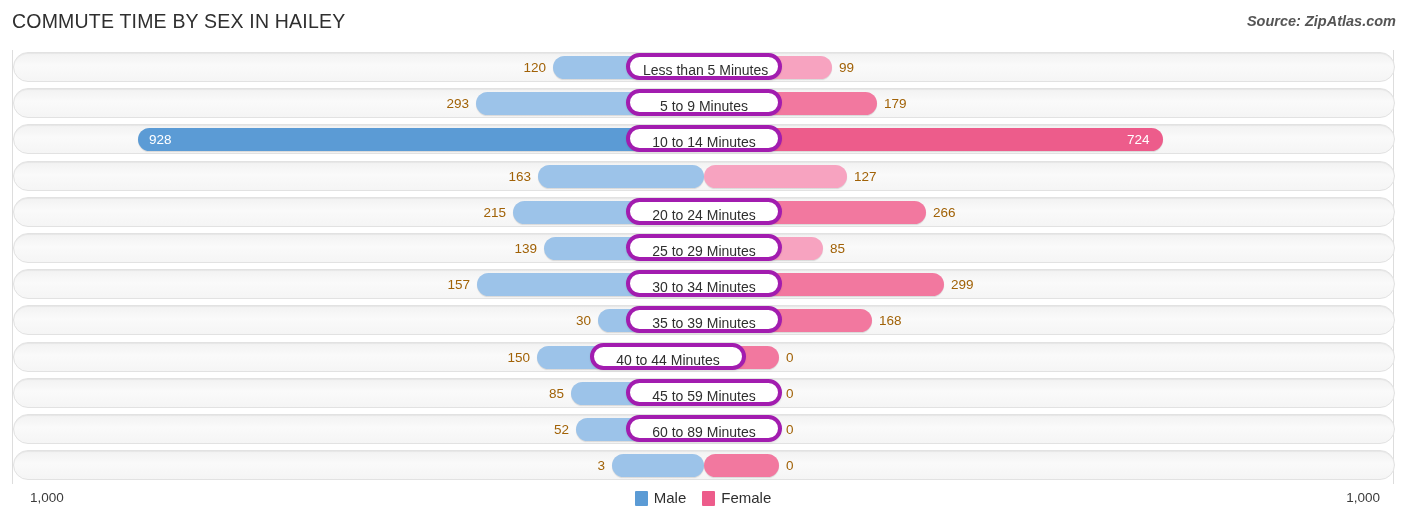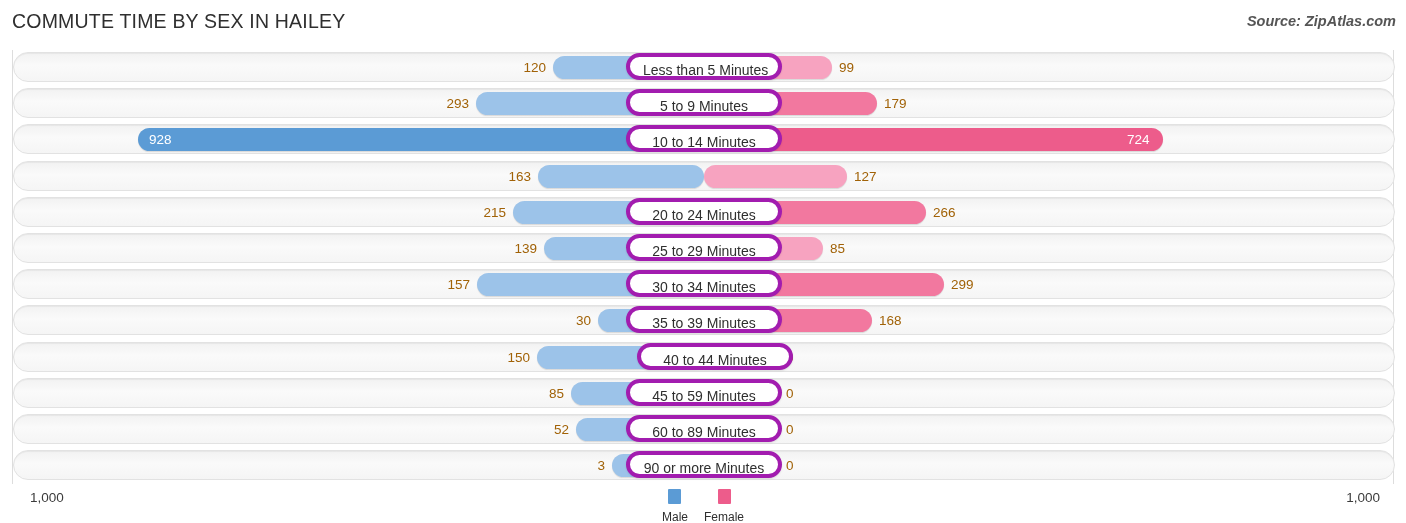--- a/index.html
+++ b/index.html
@@ -156,25 +156,24 @@
     left: 0;
     right: 0;
     top: 5px;
     display: flex;
     justify-content: center;
     align-items: center;
     gap: 16px;
   }
   .legend-item {
     display: flex;
-    align-items: center;
+    align-items: flex-end;
     gap: 6px;
-    font-size: 12px;
+    font-size: 15px;
     color: #2f2f2f;
-    flex-direction: column;
   }
   .swatch {
     width: 13px;
     height: 15px;
     border-radius: 1px;
     display: inline-block;
   }
 </style>
 </head>
 <body>
@@ -250,21 +249,21 @@
           <div class="val" style="right: 804px;">30</div>
           <div class="val" style="left: 866px;">168</div>
           <div class="pill" style="left: 613px; width: 156px;">35 to 39 Minutes</div>
         </div>
         <div class="row">
           <div class="track"></div>
           <div class="bar male" style="width: 167px; left: 524px;"></div>
           <div class="bar female mid" style="width: 75px; left: 691px;"></div>
           <div class="val" style="right: 865px;">150</div>
           <div class="val" style="left: 773px;">0</div>
-          <div class="pill" style="left: 624px; width: 156px;">40 to 44 Minutes</div>
+          <div class="pill" style="left: 577px; width: 156px;">40 to 44 Minutes</div>
         </div>
         <div class="row">
           <div class="track"></div>
           <div class="bar male" style="width: 133px; left: 558px;"></div>
           <div class="bar female mid" style="width: 75px; left: 691px;"></div>
           <div class="val" style="right: 831px;">85</div>
           <div class="val" style="left: 773px;">0</div>
           <div class="pill" style="left: 613px; width: 156px;">45 to 59 Minutes</div>
         </div>
         <div class="row">
@@ -274,21 +273,20 @@
           <div class="val" style="right: 826px;">52</div>
           <div class="val" style="left: 773px;">0</div>
           <div class="pill" style="left: 613px; width: 156px;">60 to 89 Minutes</div>
         </div>
         <div class="row">
           <div class="track"></div>
           <div class="bar male" style="width: 92px; left: 599px;"></div>
           <div class="bar female mid" style="width: 75px; left: 691px;"></div>
           <div class="val" style="right: 790px;">3</div>
           <div class="val" style="left: 773px;">0</div>
-          <div class="pill" style="left: 613px; width: 156px;">90 or more Minutes</div>
         </div>
       </div>
   </div>
 
   <div class="footer">
     <div class="axis-left">1,000</div>
     <div class="legend">
       <div class="legend-item">
         <span class="swatch" id="sw-male" style="background: rgb(91, 155, 213);"></span>
         <span>Male</span>

